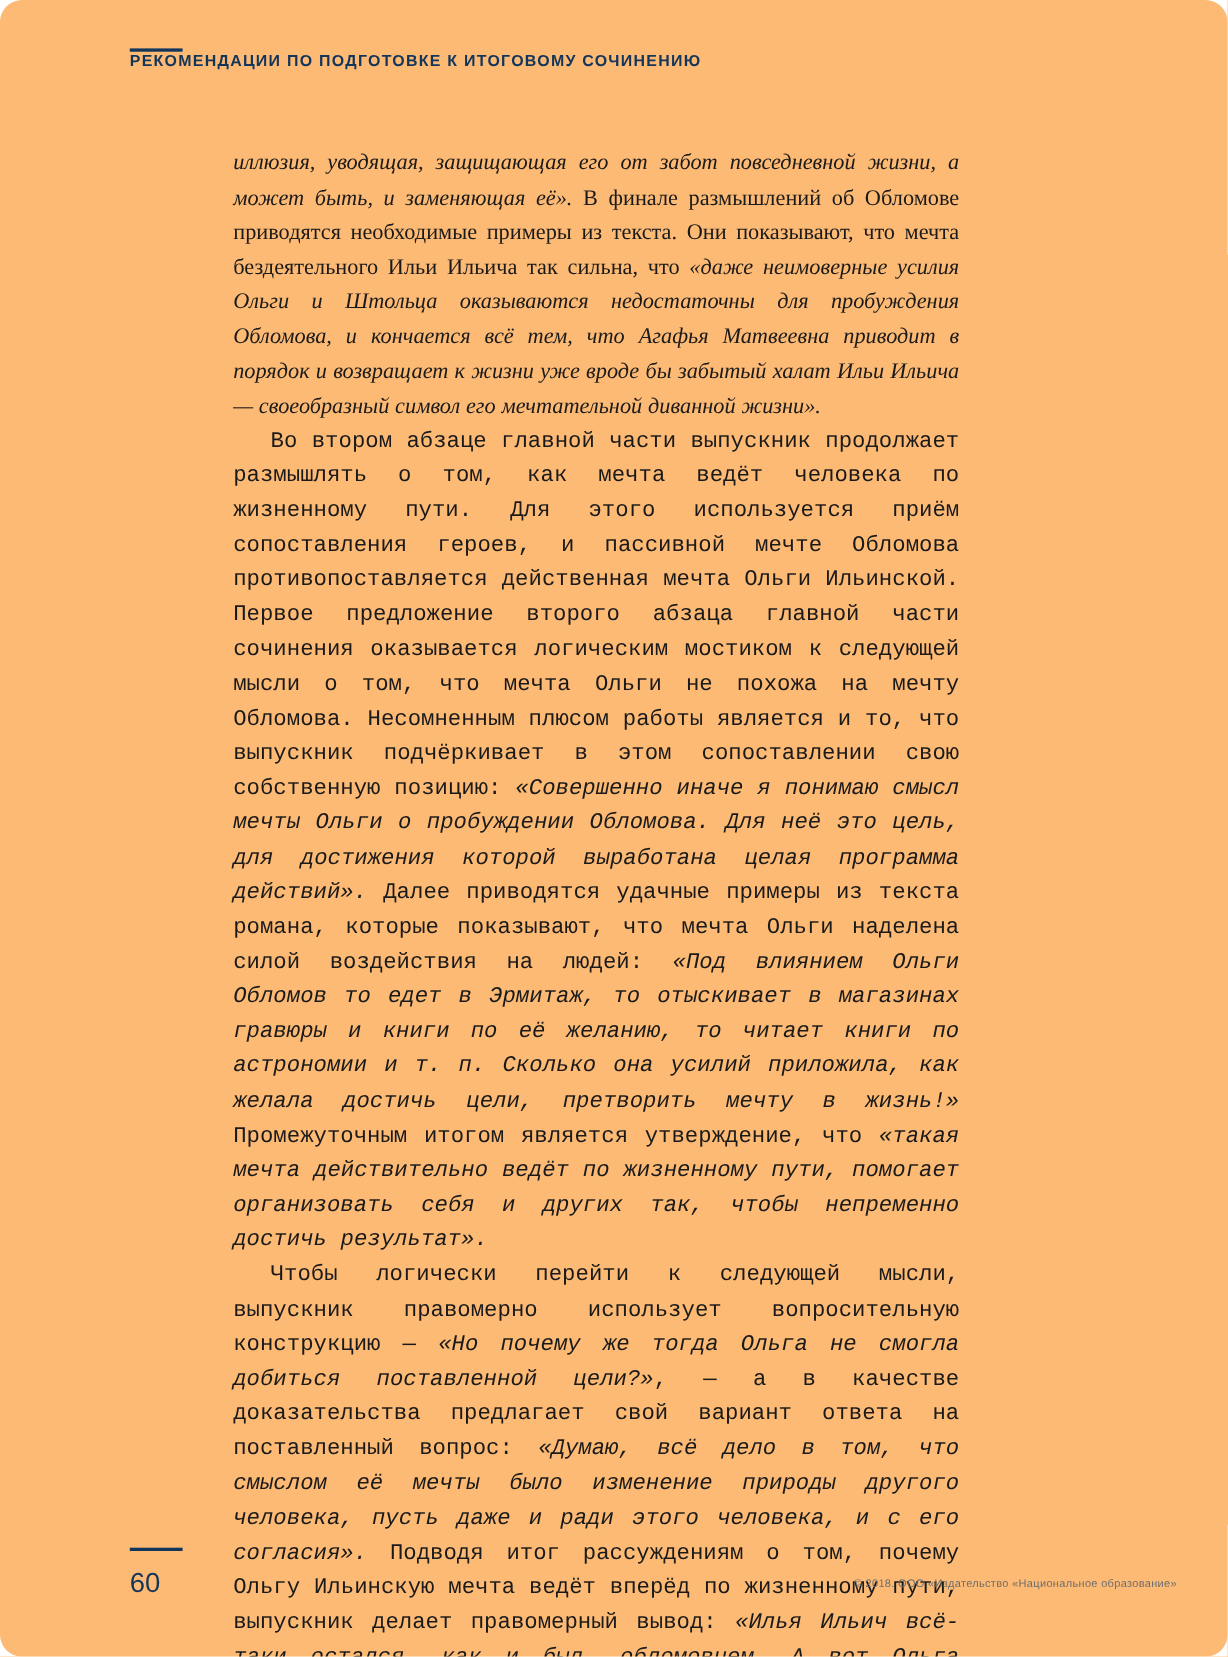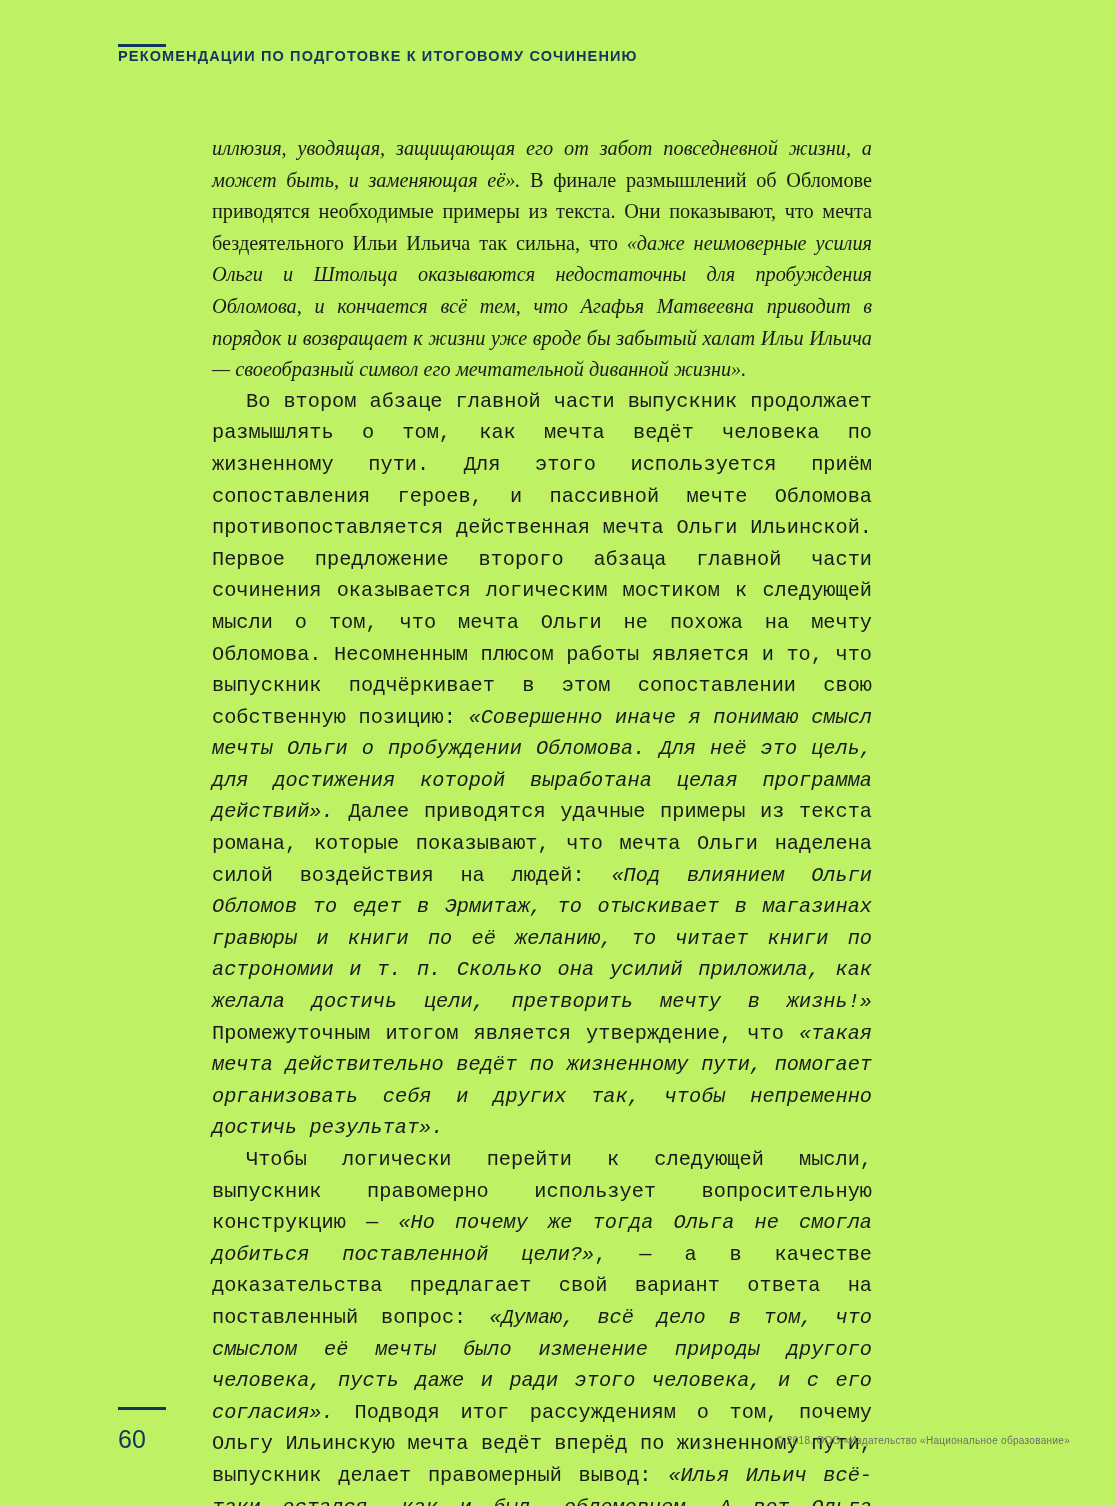--- a/index.html
+++ b/index.html
@@ -12,21 +12,22 @@
     background: #ffffff;
     font-family: "Liberation Serif", serif;
     color: #1a1a1a;
     position: relative;
     overflow: hidden;
   }
 
   .page {
     position: absolute;
     inset: 0;
-    background: #bef264;
+    background: #fdba74;
+    border-radius: 20px;
   }
 
   
   .header {
     position: absolute;
     top: 44px;
     left: 118px;
     right: 60px;
   }
   .header-rule {

